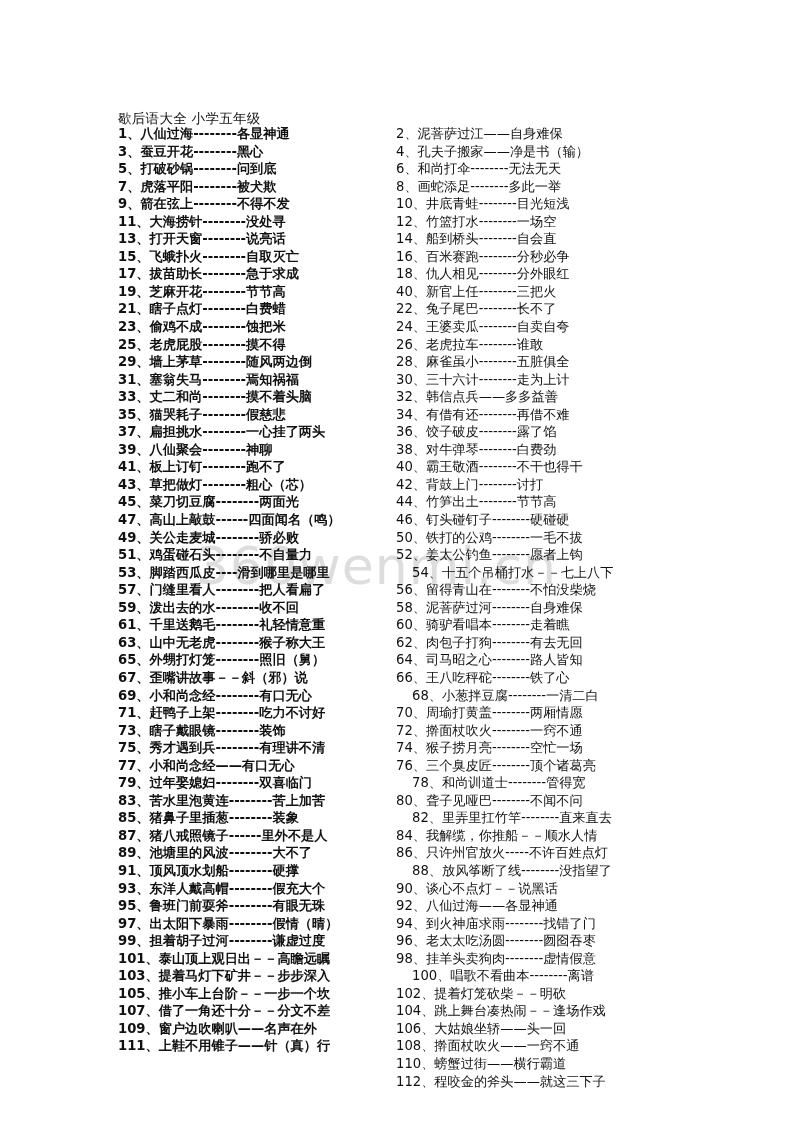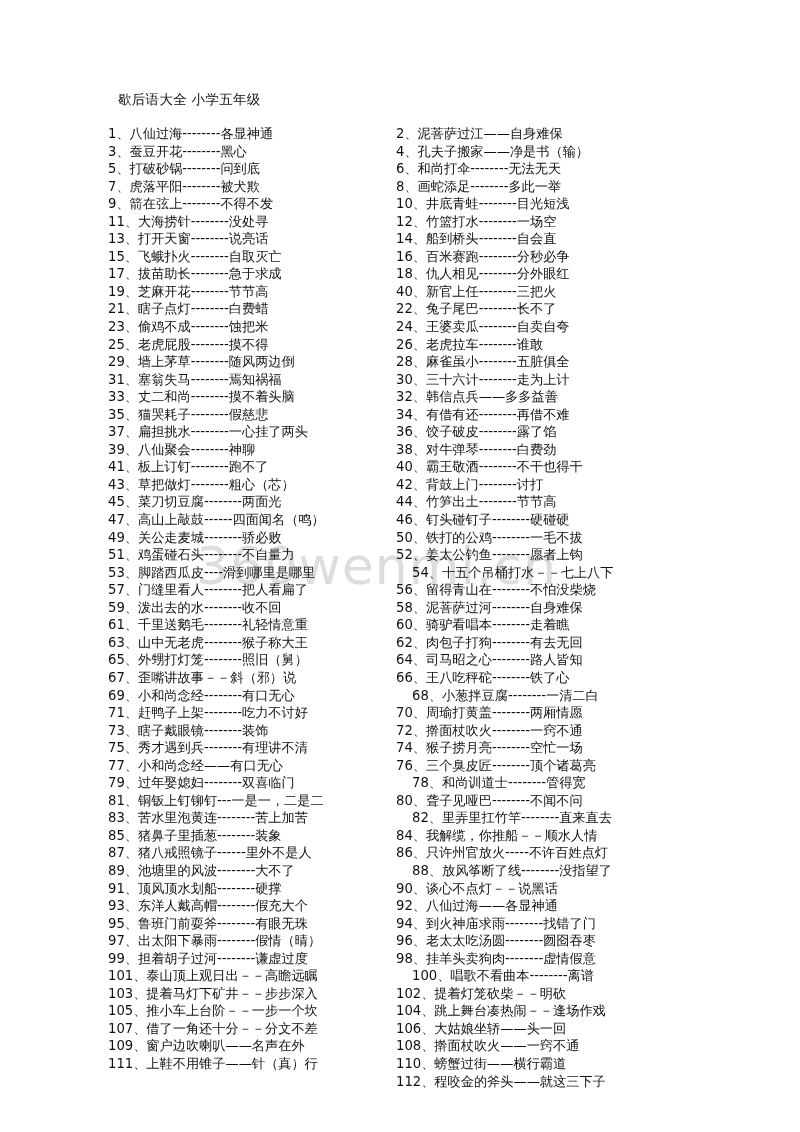--- a/index.html
+++ b/index.html
@@ -41,21 +41,21 @@
   }
   .content {
     position: absolute;
     left: 0; top: 0;
     width: 800px;
     z-index: 2;
   }
   .doc-title {
     position: absolute;
     left: 118px;
-    top: 90px;
+    top: 109px;
     font-size: 13.5px;
     line-height: 18px;
     letter-spacing: 0.3px;
     white-space: nowrap;
     color: #111;
   }
   .columns {
     position: absolute;
     left: 0;
     top: 125px;
@@ -63,21 +63,21 @@
   }
   .col {
     position: absolute;
     top: 0;
     font-size: 13.2px;
     line-height: 17.55px;
     letter-spacing: 0px;
     white-space: nowrap;
     color: #111;
   }
-  .col-left { left: 108px; width: 290px; }
+  .col-left { left: 118px; width: 290px; font-weight: bold; }
   .col-right { left: 396px; width: 320px; }
   .entry {
     height: 17.55px;
     white-space: nowrap;
     overflow: visible;
   }
   .entry.indent { padding-left: 16px; }
 </style>
 </head>
 <body>
@@ -123,21 +123,20 @@
           <div class="entry"><span>61、</span><span>千里送鹅毛--------礼轻情意重</span></div>
           <div class="entry"><span>63、</span><span>山中无老虎--------猴子称大王</span></div>
           <div class="entry"><span>65、</span><span>外甥打灯笼--------照旧（舅）</span></div>
           <div class="entry"><span>67、</span><span>歪嘴讲故事－－斜（邪）说</span></div>
           <div class="entry"><span>69、</span><span>小和尚念经--------有口无心</span></div>
           <div class="entry"><span>71、</span><span>赶鸭子上架--------吃力不讨好</span></div>
           <div class="entry"><span>73、</span><span>瞎子戴眼镜--------装饰</span></div>
           <div class="entry"><span>75、</span><span>秀才遇到兵--------有理讲不清</span></div>
           <div class="entry"><span>77、</span><span>小和尚念经——有口无心</span></div>
           <div class="entry"><span>79、</span><span>过年娶媳妇--------双喜临门</span></div>
-          <div class="entry"><span>81、</span><span>铜钣上钉铆钉---一是一，二是二</span></div>
           <div class="entry"><span>83、</span><span>苦水里泡黄连--------苦上加苦</span></div>
           <div class="entry"><span>85、</span><span>猪鼻子里插葱--------装象</span></div>
           <div class="entry"><span>87、</span><span>猪八戒照镜子------里外不是人</span></div>
           <div class="entry"><span>89、</span><span>池塘里的风波--------大不了</span></div>
           <div class="entry"><span>91、</span><span>顶风顶水划船--------硬撑</span></div>
           <div class="entry"><span>93、</span><span>东洋人戴高帽--------假充大个</span></div>
           <div class="entry"><span>95、</span><span>鲁班门前耍斧--------有眼无珠</span></div>
           <div class="entry"><span>97、</span><span>出太阳下暴雨--------假情（晴）</span></div>
           <div class="entry"><span>99、</span><span>担着胡子过河--------谦虚过度</span></div>
           <div class="entry"><span>101、</span><span>泰山顶上观日出－－高瞻远瞩</span></div>

